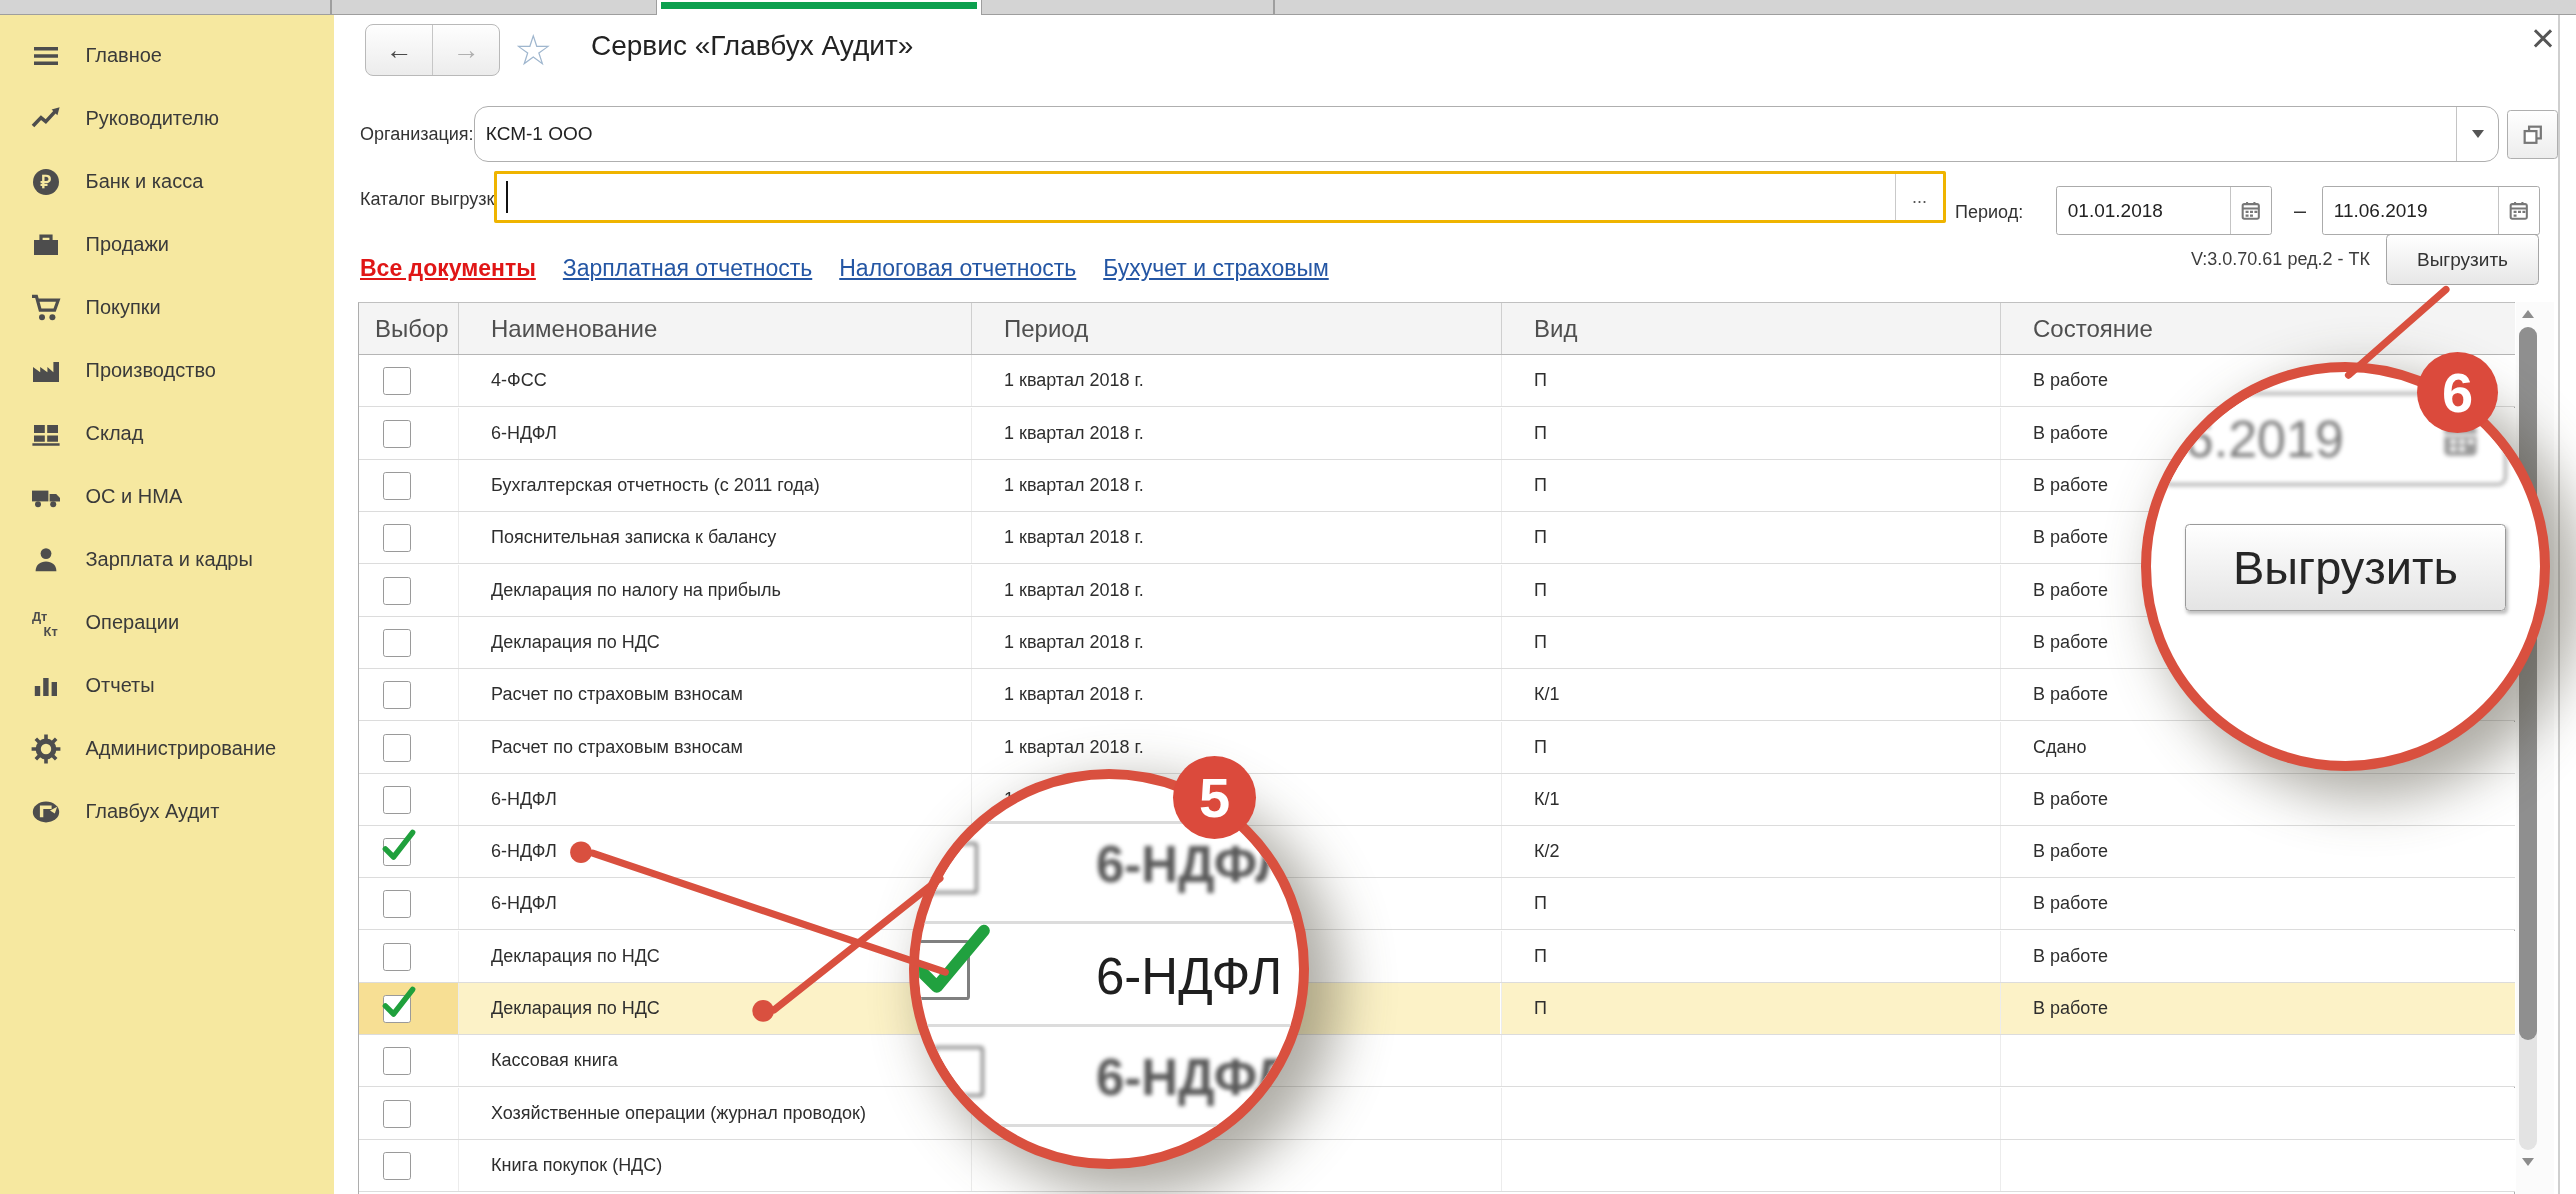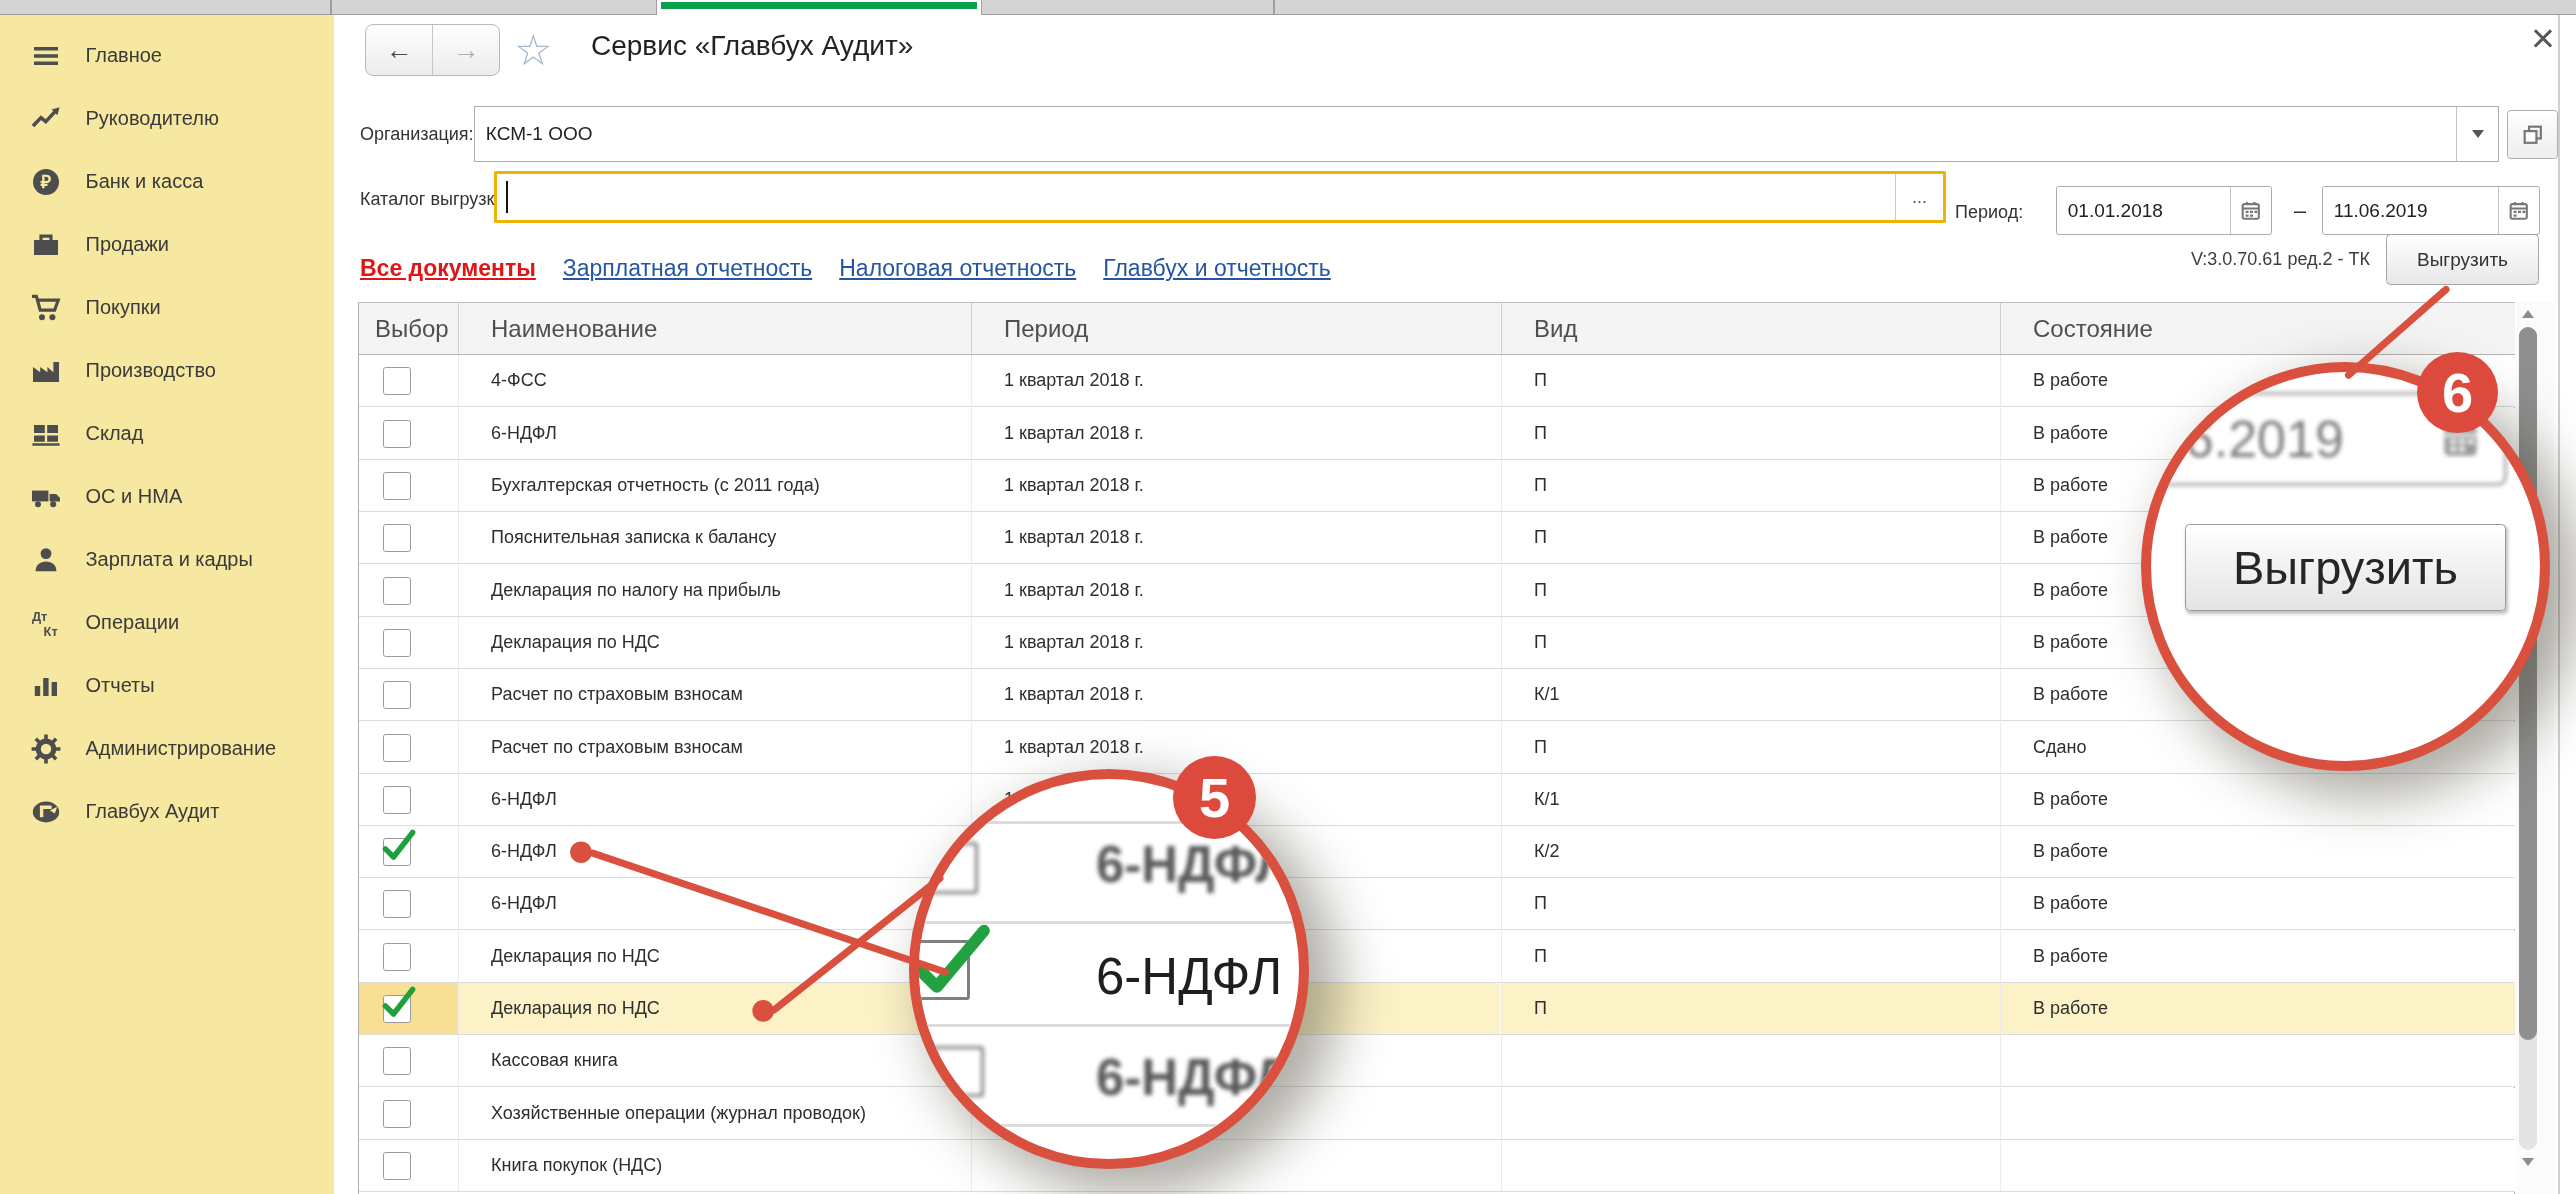--- a/index.html
+++ b/index.html
@@ -22,21 +22,21 @@
   .navbox{position:absolute;left:365px;top:24px;width:135px;height:52px;border:1.8px solid #B9B9B9;border-radius:8px;background:linear-gradient(#FEFEFE,#ECECEC);box-sizing:border-box;display:flex;}
   .navbox .half{flex:1;display:flex;align-items:center;justify-content:center;font-size:27px;}
   .navbox .half.back{color:#4A4A4A;border-right:0.9px solid #C6C6C6;}
   .navbox .half.fwd{color:#B0B0B0;}
   .star{position:absolute;left:514px;top:23.5px;font-size:43px;color:#9FB6CE;line-height:52px;}
   .title{position:absolute;left:591px;top:30px;font-size:28px;color:#222;}
   .closebtn{position:absolute;left:2531px;top:18px;font-size:41px;color:#555;line-height:41px;}
 
   
   .flabel{position:absolute;font-size:18px;color:#333;}
-  .combobox{position:absolute;left:474px;top:106px;width:2025px;height:56px;border:1.8px solid #AFAFAF;border-radius:0;background:#fff;box-sizing:border-box;display:flex;align-items:center;}
+  .combobox{position:absolute;left:474px;top:106px;width:2025px;height:56px;border:1.8px solid #AFAFAF;border-radius:14px;background:#fff;box-sizing:border-box;display:flex;align-items:center;}
   .combobox .val{flex:1;padding-left:10.8px;font-size:19px;color:#222;}
   .combobox .caretzone{width:41px;align-self:stretch;border-left:0.9px solid #C4C4C4;display:flex;align-items:center;justify-content:center;}
   .caret{width:0;height:0;border-left:6.3px solid transparent;border-right:6.3px solid transparent;border-top:8px solid #555;}
   .sqbtn{position:absolute;left:2507px;top:110px;width:51px;height:49px;border:1.8px solid #AFAFAF;border-radius:3.6px;background:linear-gradient(#FFF,#EDEDED);box-sizing:border-box;display:flex;align-items:center;justify-content:center;}
   .catfield{position:absolute;left:494px;top:171px;width:1452px;height:52px;border:3.6px solid #EFB400;border-radius:1.8px;background:#fff;box-sizing:border-box;display:flex;align-items:center;}
   .catfield .cursor{width:1.8px;height:32px;background:#111;margin-left:9px;}
   .catfield .spacer{flex:1;}
   .catfield .moresep{width:0.9px;align-self:stretch;background:#C9C9C9;}
   .catfield .more{width:47px;text-align:center;font-size:18px;color:#555;}
   .datefield{position:absolute;top:186px;height:49px;border:1.8px solid #ABABAB;border-radius:2.7px;background:#fff;box-sizing:border-box;display:flex;align-items:center;}
@@ -261,21 +261,21 @@
 
   <div class="version">V:3.0.70.61 ред.2 -  ТК</div>
   <div class="uploadbtn">
       <span>Выгрузить</span>
     </div>
 
   <div class="filters">
     <span class="flink active">Все документы</span>
     <span class="flink">Зарплатная отчетность</span>
     <span class="flink">Налоговая отчетность</span>
-    <span class="flink">Главбух и отчетность</span>
+    <span class="flink">Бухучет и страховым</span>
   </div>
 
   <div class="table">
     <div class="thead">
       <div class="th c0">Выбор</div>
       <div class="th c1">Наименование</div>
       <div class="th c2">Период</div>
       <div class="th c4">Состояние</div>
       <div class="th c3">Вид</div>
     </div>

